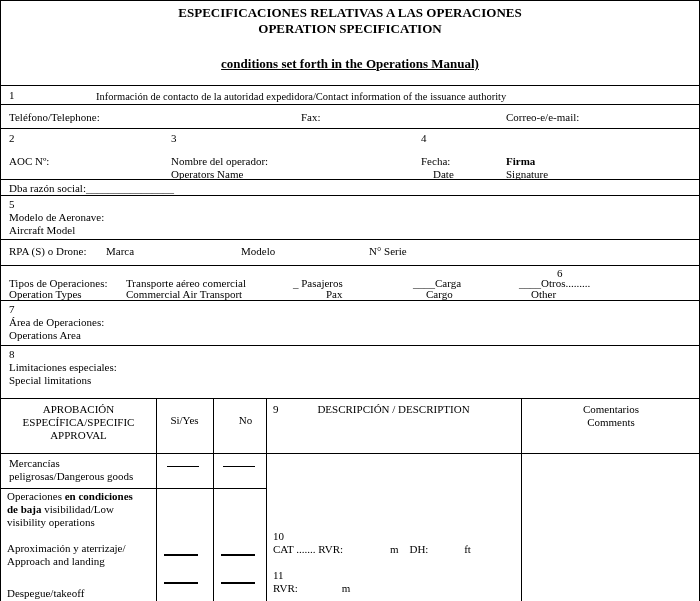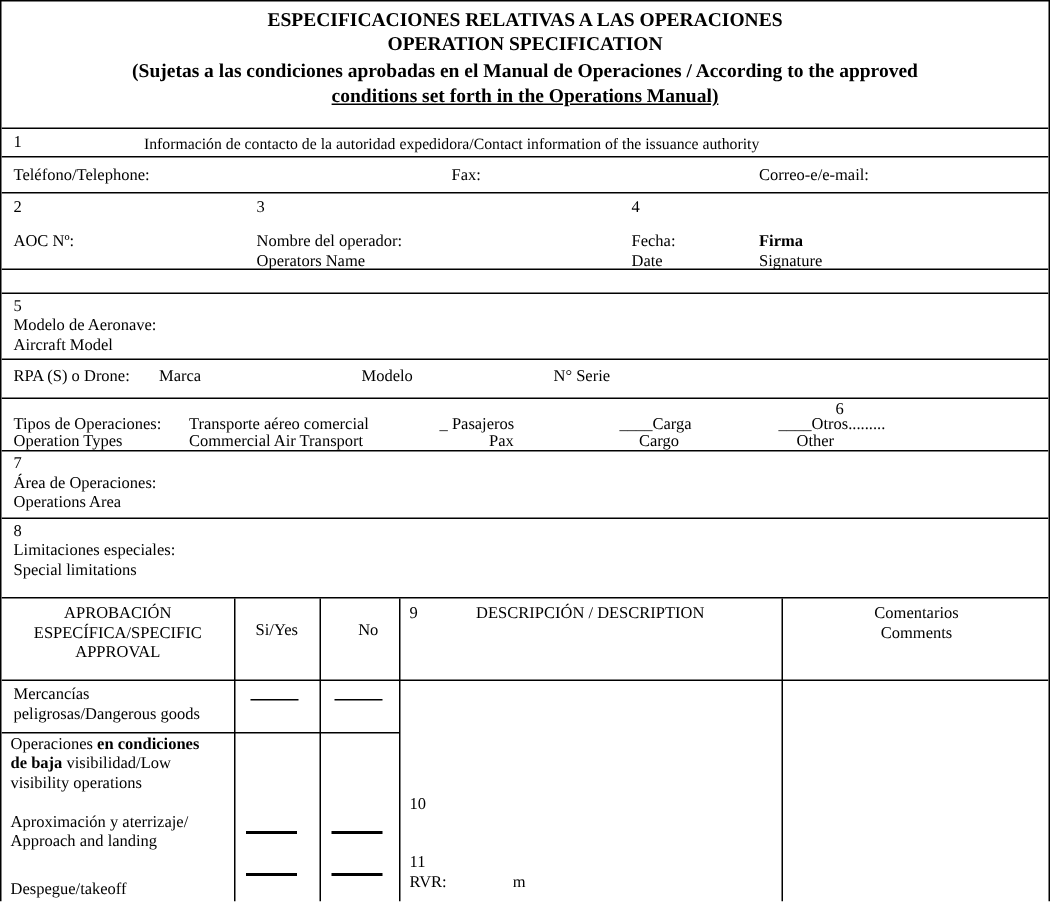--- a/index.html
+++ b/index.html
@@ -23,45 +23,45 @@
   .small { font-size:10.5px; }
 </style>
 </head>
 <body>
 
 <div class="page">
 
   <div class="sec" style="height:85px;">
     <div class="abs b c" style="left:0;right:0;top:5px;font-size:13px;">ESPECIFICACIONES RELATIVAS A LAS OPERACIONES</div>
     <div class="abs b c" style="left:0;right:0;top:21px;font-size:13px;">OPERATION SPECIFICATION</div>
-    <div class="abs b c" style="left:0;right:0;top:39px;font-size:13px;">(Sujetas a las condiciones aprobadas en el Manual de Operaciones / According to the approved</div>
     <div class="abs b c" style="left:0;right:0;top:56px;font-size:13px;text-decoration:underline;">conditions set forth in the Operations Manual)</div>
   </div>
 
   <div class="sec" style="height:43px;">
     <span class="abs" style="left:8px;top:3px;">1</span>
     <span class="abs small" style="left:95px;top:4px;">Información de contacto de la autoridad expedidora/Contact information of the issuance authority</span>
     <div class="hline" style="left:0;right:0;top:18px;"></div>
     <span class="abs" style="left:8px;top:25px;">Teléfono/Telephone:</span>
     <span class="abs" style="left:300px;top:25px;">Fax:</span>
     <span class="abs" style="left:505px;top:25px;">Correo-e/e-mail:</span>
   </div>
 
   <div class="sec" style="height:67px;">
     <span class="abs" style="left:8px;top:3px;">2</span>
     <span class="abs" style="left:8px;top:26px;">AOC Nº:</span>
     <span class="abs" style="left:170px;top:3px;">3</span>
     <span class="abs" style="left:170px;top:26px;">Nombre del operador:</span>
     <span class="abs" style="left:170px;top:39px;">Operators Name</span>
     <span class="abs" style="left:420px;top:3px;">4</span>
     <span class="abs" style="left:420px;top:26px;">Fecha:</span>
-    <span class="abs" style="left:420px;top:39px;">Date</span>
+    <span class="abs" style="left:432px;top:39px;">Date</span>
     <span class="abs" style="left:505px;top:26px;font-weight:bold;">Firma</span>
     <span class="abs" style="left:505px;top:39px;">Signature</span>
     <div class="hline" style="left:0;right:0;top:50px;"></div>
+    <span class="abs" style="left:8px;top:53px;">Dba razón social:________________</span>
   </div>
 
   <div class="sec" style="height:70px;">
     <span class="abs" style="left:8px;top:2px;">5</span>
     <span class="abs" style="left:8px;top:15px;">Modelo de Aeronave:</span>
     <span class="abs" style="left:8px;top:28px;">Aircraft Model</span>
     <div class="hline" style="left:0;right:0;top:43px;"></div>
     <span class="abs" style="left:8px;top:49px;">RPA (S) o Drone:</span>
     <span class="abs" style="left:105px;top:49px;">Marca</span>
     <span class="abs" style="left:240px;top:49px;">Modelo</span>
@@ -124,17 +124,18 @@
     <span class="abs" style="left:6px;top:143px;">Aproximación y aterrizaje/</span>
     <span class="abs" style="left:6px;top:156px;">Approach and landing</span>
     <div class="blank-thick" style="left:163px;top:155px;"></div>
     <div class="blank-thick" style="left:220px;top:155px;"></div>
 
     <span class="abs" style="left:6px;top:188px;">Despegue/takeoff</span>
     <div class="blank-thick" style="left:163px;top:183px;"></div>
     <div class="blank-thick" style="left:220px;top:183px;"></div>
 
     <span class="abs" style="left:272px;top:131px;">10</span>
+    <span class="abs pre" style="left:272px;top:144px;">CAT ....... RVR:                 m    DH:             ft</span>
     <span class="abs" style="left:272px;top:170px;">11</span>
     <span class="abs pre" style="left:272px;top:183px;">RVR:                m</span>
   </div>
 
 </div>
 
 </body></html>

